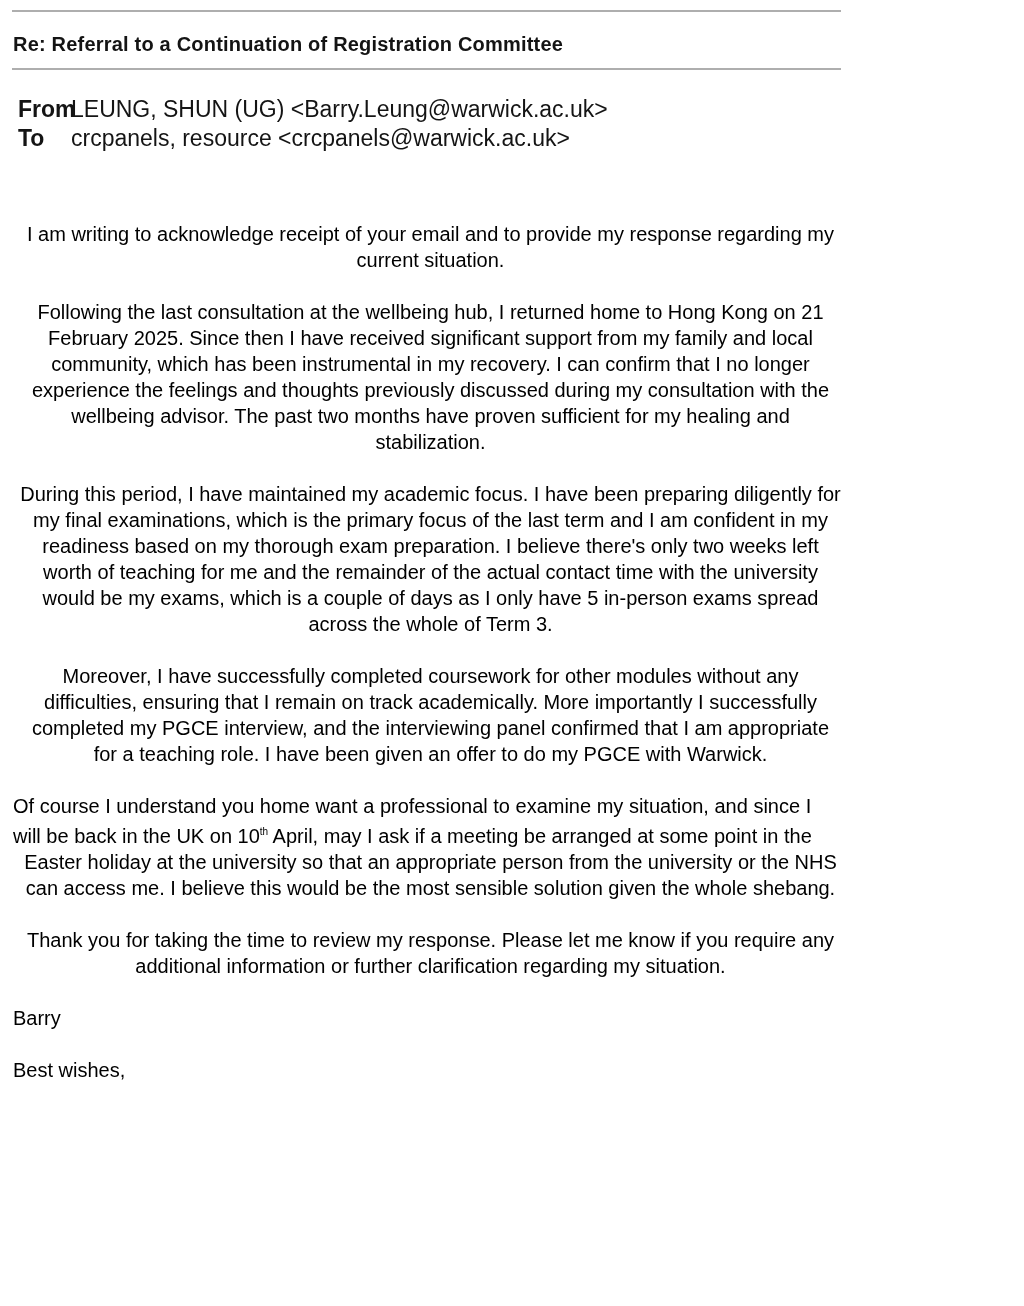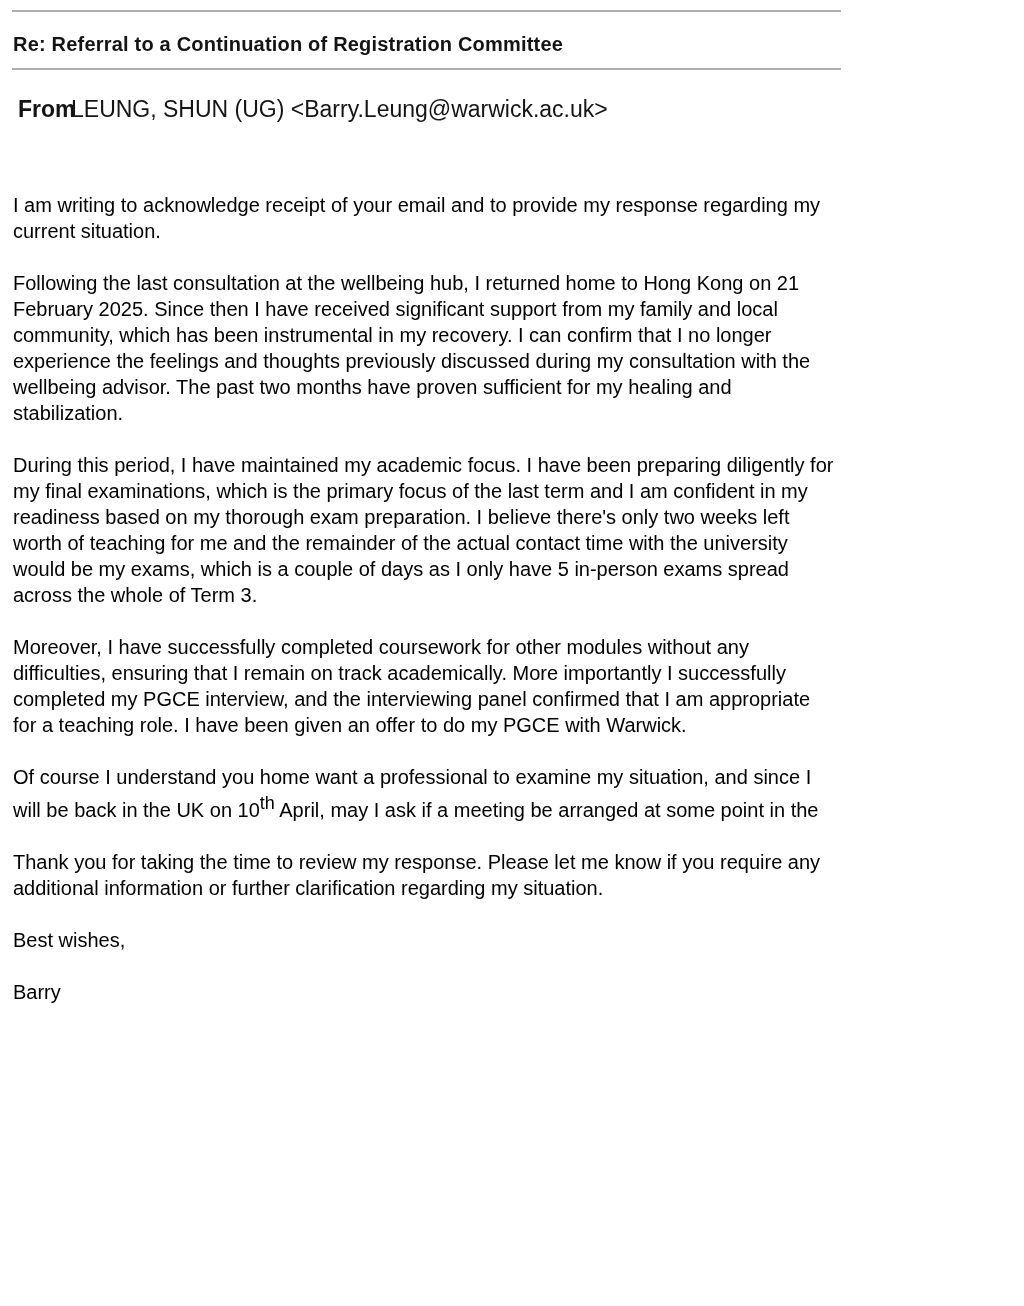--- a/index.html
+++ b/index.html
@@ -49,42 +49,46 @@
     flex: 0 0 53px;
   }
   .meta-value { flex: 1; }
 
   .body {
     margin: 68px 20px 0 13px;
     font-size: 20px;
     line-height: 26px;
   }
   .para { margin: 0 0 26px 0; }
-  .lines { white-space: pre-line; }
+  .lines { white-space: pre-line; text-align: center; }
   .line { display: block; }
   .sup {
-    font-size: 18px;
+    font-size: 10px;
     vertical-align: super;
   }
 </style>
 </head>
 <body>
 
 <div class="page">
 
   <div class="rule rule-top"></div>
 
   <div class="subject">Re: Referral to a Continuation of Registration Committee</div>
 
   <div class="rule rule-subject"></div>
 
   <div class="meta">
     <div class="meta-row">
       <span class="meta-label">From</span>
       <span class="meta-value">LEUNG, SHUN (UG) &lt;Barry.Leung@warwick.ac.uk&gt;</span>
+    </div>
+    <div class="meta-row">
+      <span class="meta-label">To</span>
+      <span class="meta-value">crcpanels, resource &lt;crcpanels@warwick.ac.uk&gt;</span>
     </div>
   </div>
 
   <div class="body">
 
 
     <p class="para lines">I am writing to acknowledge receipt of your email and to provide my response regarding my
 current situation.</p>
 
     <p class="para lines">Following the last consultation at the wellbeing hub, I returned home to Hong Kong on 21
@@ -103,24 +107,26 @@
 
     <p class="para lines">Moreover, I have successfully completed coursework for other modules without any
 difficulties, ensuring that I remain on track academically. More importantly I successfully
 completed my PGCE interview, and the interviewing panel confirmed that I am appropriate
 for a teaching role. I have been given an offer to do my PGCE with Warwick.</p>
 
 
     <p class="para">
       <span class="line">Of course I understand you home want a professional to examine my situation, and since I</span>
       <span class="line"><span>will be back in the UK on 10</span><sup class="sup">th</sup><span> April, may I ask if a meeting be arranged at some point in the</span></span>
+      <span class="line lines">Easter holiday at the university so that an appropriate person from the university or the NHS
+can access me. I believe this would be the most sensible solution given the whole shebang.</span>
     </p>
 
     <p class="para lines">Thank you for taking the time to review my response. Please let me know if you require any
 additional information or further clarification regarding my situation.</p>
 
+    <p class="para">Barry</p>
+
     <p class="para">Best wishes,</p>
-
-    <p class="para">Barry</p>
 
   </div>
 
 </div>
 
 </body></html>

